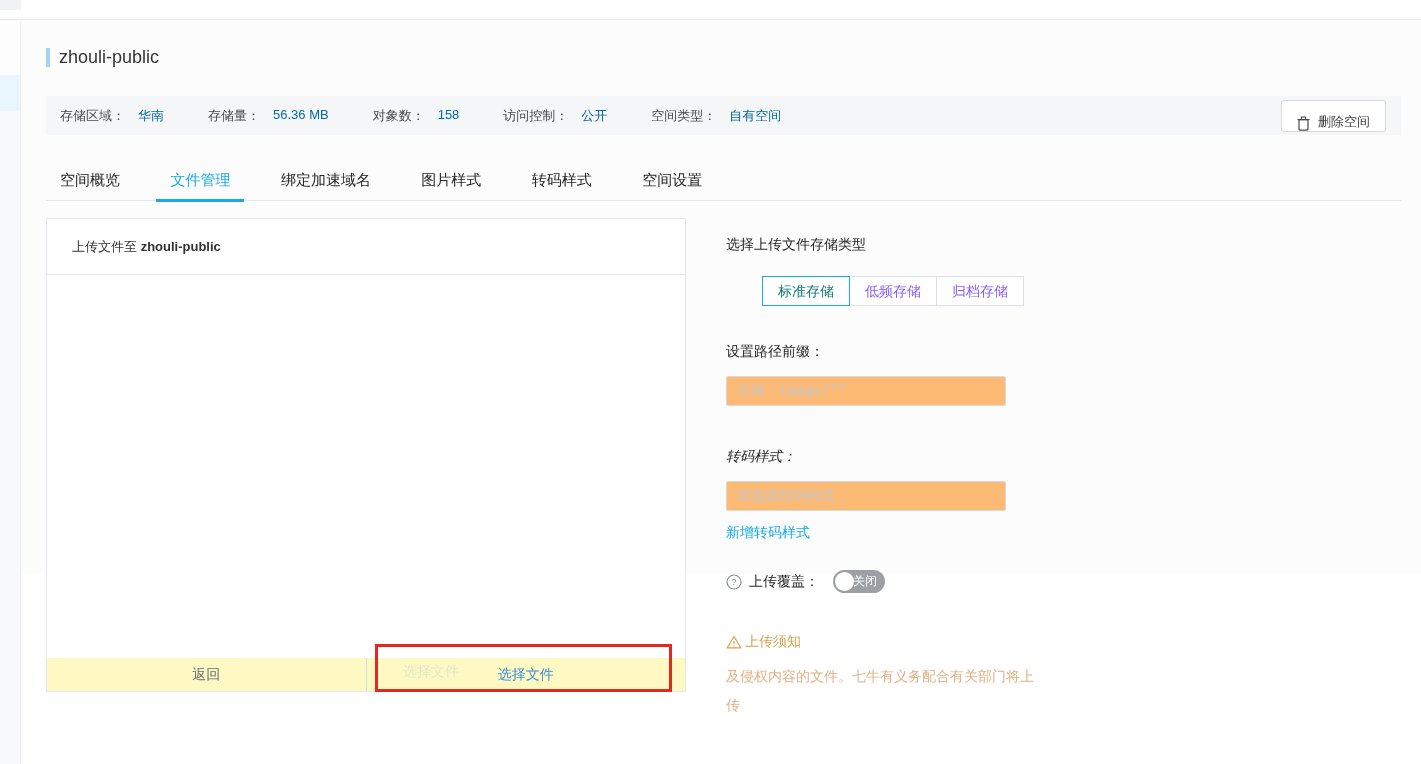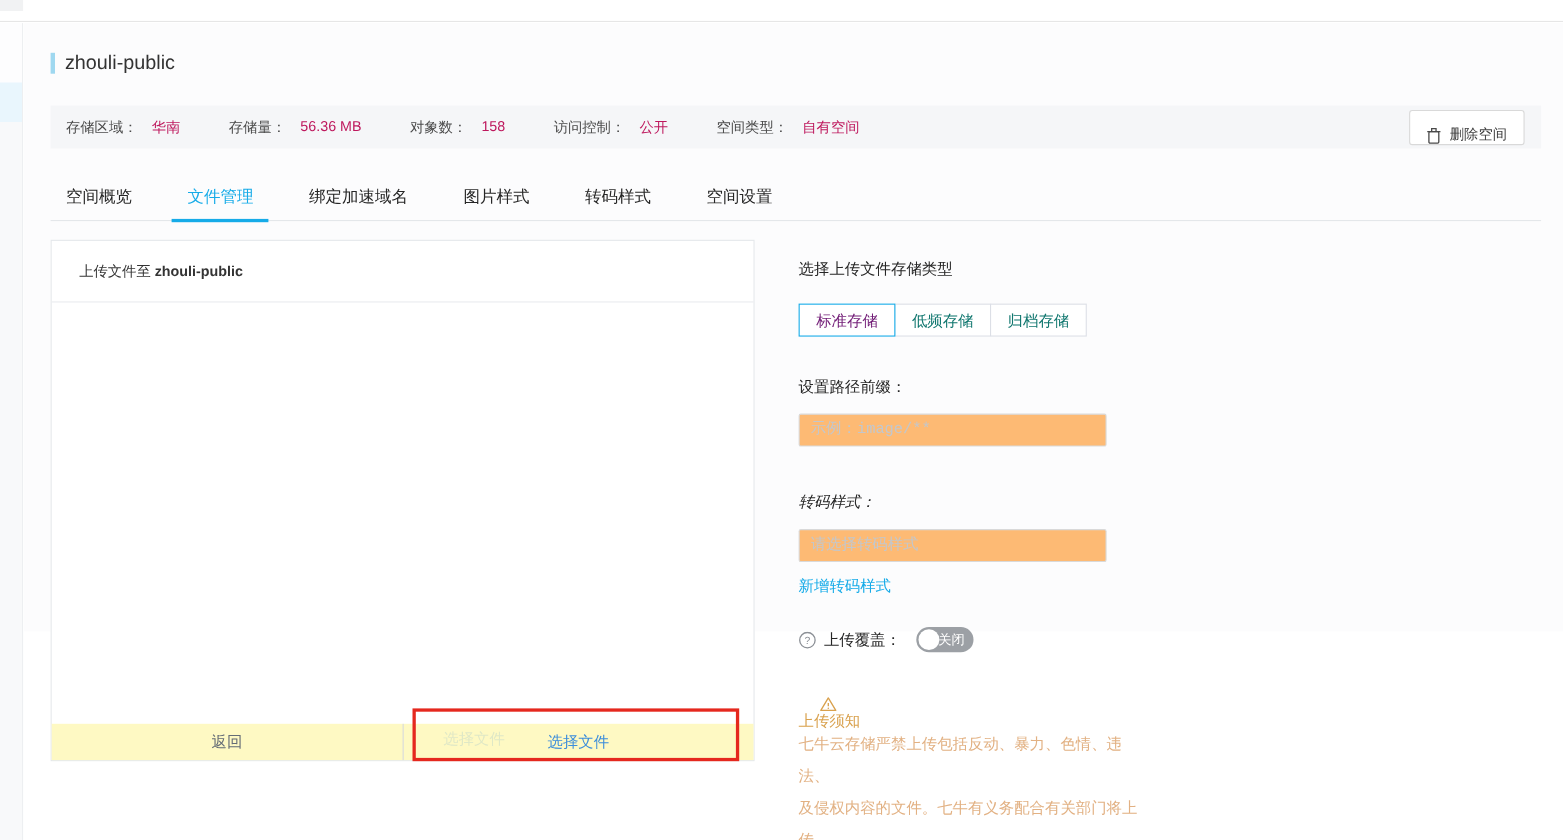--- a/index.html
+++ b/index.html
@@ -17,21 +17,21 @@
 
   
   .title-row { position:absolute; left:24px; top:26px; display:flex; align-items:center; }
   .title-accent { width:4px; height:19px; background:#9fd8f0; margin-right:9px; }
   .page-title { font-size:18px; color:#333; }
 
   
   .info-bar { position:absolute; left:24px; top:75px; width:1355px; height:39px; background:#f5f6f8; display:flex; align-items:center; padding:0 15px 0 14px; }
   .info-field { display:flex; margin-right:44px; font-size:13px; }
   .info-label { color:#4a4a4a; margin-right:13px; }
-  .info-value { color:#be185d; }
+  .info-value { color:#0369a1; }
   .delete-btn { margin-left:auto; height:32px; background:#fff; border:1px solid #d9d9d9; border-radius:3px; display:flex; align-items:flex-end; padding:0 15px; font-size:13px; color:#404040; cursor:pointer; }
   .delete-btn svg { margin-right:8px; }
 
   
   .tabs { position:absolute; left:24px; top:140px; width:1355px; height:40px; border-bottom:1px solid #e4e7ea; }
   .tab { display:inline-block; position:relative; height:40px; line-height:38px; padding:0 14px; margin-right:18px; font-size:15px; color:#262626; cursor:pointer; }
   .tab.active { color:#16abe8; }
   .tab.active::after { content:""; position:absolute; left:0; right:0; bottom:-1px; height:3px; background:#16abe8; }
 
   
@@ -43,37 +43,37 @@
   .footer-btn.back { color:#646c76; }
   .footer-btn.select { color:#3d8edb; border-left:1px solid #d8dadd; }
   .ghost-text { position:absolute; left:381px; top:642px; font-size:14px; color:rgba(62,142,219,0.16); pointer-events:none; }
   .red-annotation { position:absolute; left:353px; top:623px; width:297px; height:48px; border:3px solid #e5281e; pointer-events:none; z-index:5; }
 
   
   .right-col { position:absolute; left:704px; top:0; width:320px; height:743px; font-size:14px; color:#262626; }
   .r-label { position:absolute; left:0; }
   .storage-label { top:215px; }
   .seg-group { position:absolute; left:0; top:255px; display:flex; }
-  .seg-btn { height:30px; line-height:28px; padding:0 15px; background:#fff; border:1px solid #dcdfe6; font-size:14px; color:#0f766e; margin-left:-1px; cursor:pointer; position:relative; }
+  .seg-btn { height:30px; line-height:28px; padding:0 15px; background:#fff; border:1px solid #dcdfe6; font-size:14px; color:#8b5cf6; margin-left:-1px; cursor:pointer; position:relative; }
   .seg-btn:first-child { margin-left:0; }
-  .seg-btn.selected { color:#701a75; border-color:#16abe8; z-index:2; }
+  .seg-btn.selected { color:#0f766e; border-color:#16abe8; z-index:2;margin-left:36px; }
   .prefix-label { top:322px; }
   .text-input { position:absolute; left:0; width:280px; height:30px; border:1px solid #d9d9d9; border-radius:2px; font-size:14px; color:#333; padding:0 10px; outline:none; background:#fdba74; font-family:Liberation Mono, monospace; }
   .text-input::placeholder { color:#c3c7cc; }
   .input-prefix { top:355px; }
   .transcode-label { top:427px;font-style:italic; }
   .input-transcode { top:460px; }
   .add-link { position:absolute; left:0; top:503px; color:#16abe8; font-size:14px; cursor:pointer; text-decoration:none; }
   .overwrite-row { position:absolute; left:0; top:549px; display:flex; align-items:center; }
   .overwrite-row .q-icon { margin-right:7px; display:flex; }
   .overwrite-label { color:#262626; margin-right:14px; }
   .toggle { position:relative; width:52px; height:23px; border-radius:12px; background:#9ca0a5; cursor:pointer; }
   .toggle-knob { position:absolute; left:2px; top:2px; width:19px; height:19px; border-radius:50%; background:#fff; }
   .toggle-text { position:absolute; right:8px; top:0; line-height:23px; color:#fff; font-size:12px; }
-  .notice-title { position:absolute; left:0; top:612px; color:#d9a14d; font-size:14px; display:flex; align-items:center;flex-direction:column; }
+  .notice-title { position:absolute; left:0; top:612px; color:#d9a14d; font-size:14px; display:flex; align-items:center; }
   .notice-title svg { margin-right:3px; }
   .notice-body { position:absolute; left:0; top:641px; width:310px; color:#e2b183; font-size:14px; line-height:29px; }
 </style>
 </head>
 <body>
 
 <div class="screen">
   <div class="topbar"></div>
   <div class="corner-box"></div>
   <div class="left-strip">
@@ -175,20 +175,19 @@
 
       <div class="notice-title">
         <svg width="16" height="14" viewBox="0 0 16 14">
           <path d="M8 1.5 L14.8 12.8 L1.2 12.8 Z" fill="none" stroke="#d9a14d" stroke-width="1.2" stroke-linejoin="round"></path>
           <line x1="8" y1="6" x2="8" y2="9" stroke="#d9a14d" stroke-width="1.2"></line>
           <circle cx="8" cy="10.9" r="0.7" fill="#d9a14d"></circle>
         </svg>
         <span>上传须知</span>
       </div>
       <div class="notice-body">
-        <div>七牛云存储严禁上传包括反动、暴力、色情、违法、</div>
         <div>及侵权内容的文件。七牛有义务配合有关部门将上传</div>
 
       </div>
     </div>
 
   </div>
 </div>
 
 </body></html>

